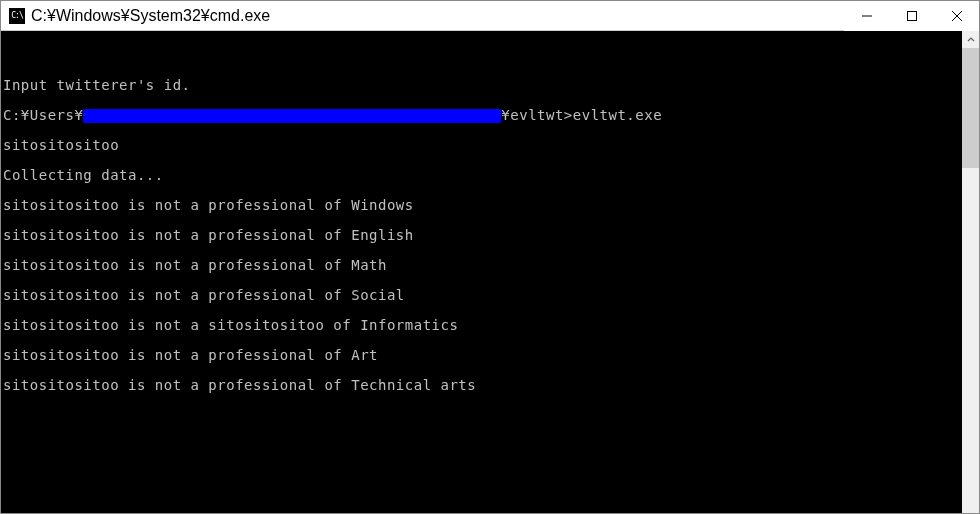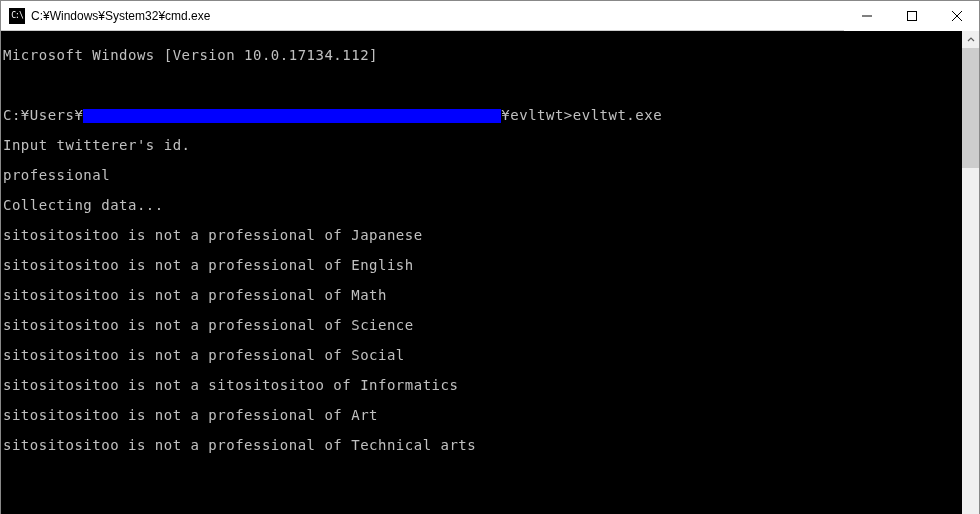--- a/index.html
+++ b/index.html
@@ -34,21 +34,21 @@
       background: #000;
       display: flex;
       align-items: center;
       justify-content: center;
       font-size: 8px;
       color: #fff;
       font-family: monospace;
       letter-spacing: -1px;
     }
     .titlebar-title {
-      font-size: 12px;
+      font-size: 16px;
       color: #000;
       flex: 0 0 auto;
     }
     .titlebar-spacer { flex: 1; }
     .win-btn {
       width: 45px;
       height: 30px;
       display: flex;
       align-items: center;
       justify-content: center;
@@ -135,30 +135,28 @@
     <div class="win-btn close">
       <svg viewBox="0 0 10 10">
           <line x1="0" y1="0" x2="10" y2="10" stroke="#000" stroke-width="1"></line>
           <line x1="10" y1="0" x2="0" y2="10" stroke="#000" stroke-width="1"></line>
         </svg>
     </div>
   </div>
 
   <div class="terminal-wrap">
     <div class="terminal">
-<span class="line">Microsoft Windows [Version 10.0.17134.112]</span>
 <span class="line blank"></span>
+<span class="line">Input twitterer's id.</span>
 <span class="line"><span>C:¥Users¥</span><span class="redact w1"></span><span>¥evltwt&gt;evltwt.exe</span></span>
-<span class="line">Input twitterer's id.</span>
-<span class="line">professional</span>
+<span class="line">sitositositoo</span>
 <span class="line">Collecting data...</span>
-<span class="line">sitositositoo is not a professional of Japanese</span>
+<span class="line">sitositositoo is not a professional of Windows</span>
 <span class="line">sitositositoo is not a professional of English</span>
 <span class="line">sitositositoo is not a professional of Math</span>
-<span class="line">sitositositoo is not a professional of Science</span>
 <span class="line">sitositositoo is not a professional of Social</span>
 <span class="line">sitositositoo is not a sitositositoo of Informatics</span>
 <span class="line">sitositositoo is not a professional of Art</span>
 <span class="line">sitositositoo is not a professional of Technical arts</span>
 
 
 
 
     </div>
 

